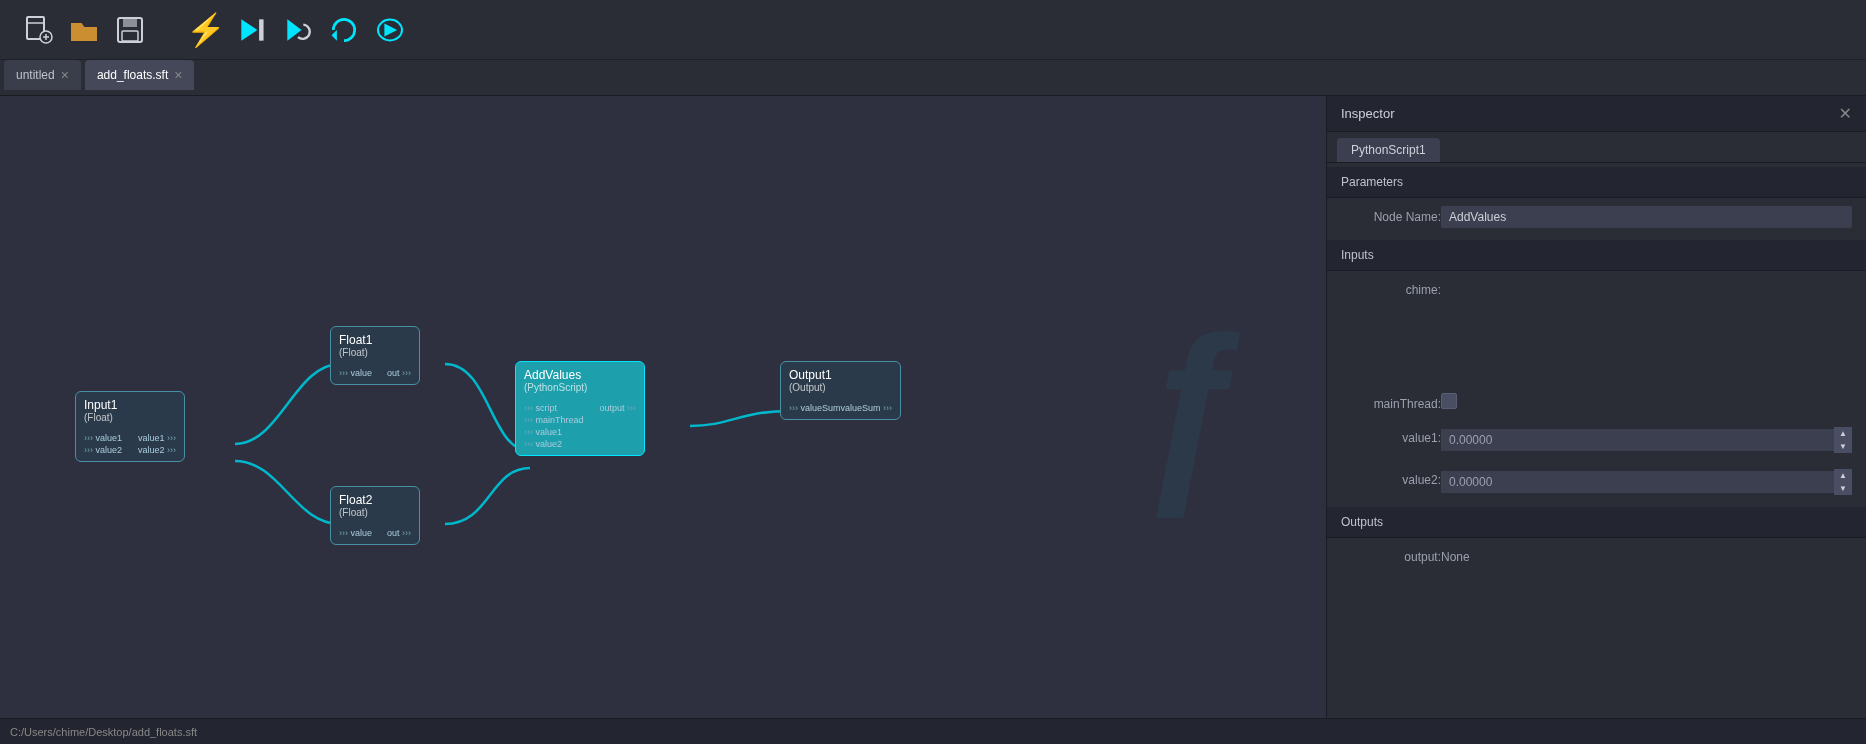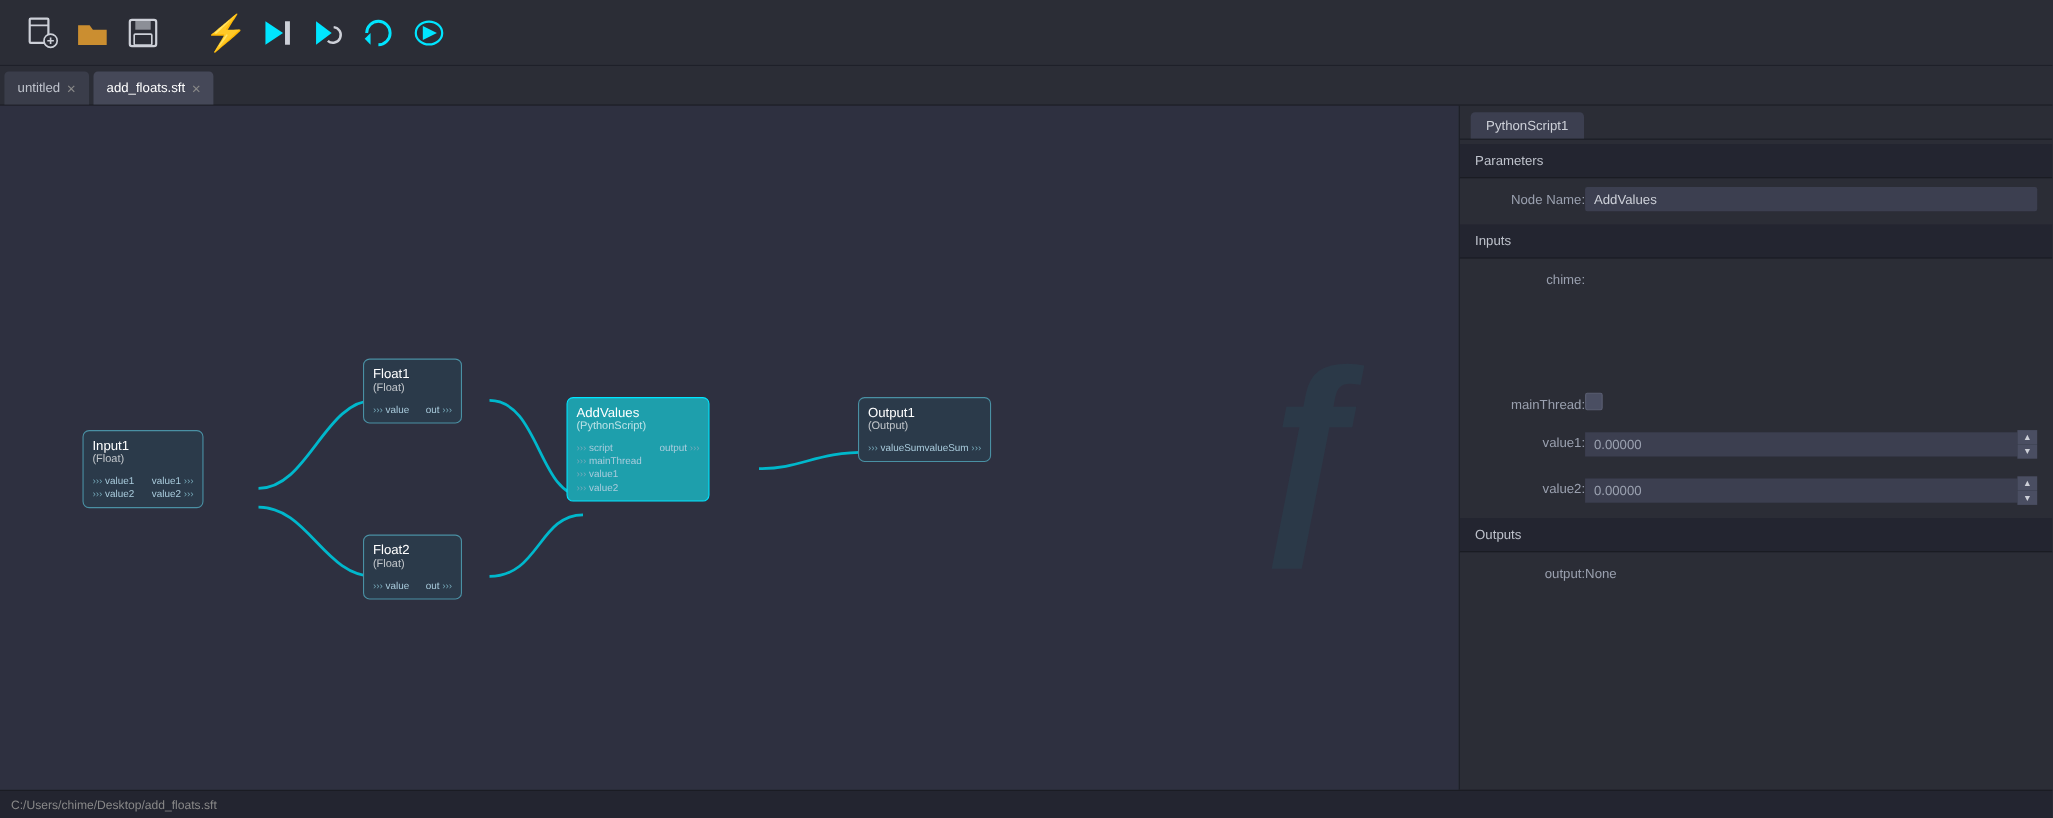--- a/index.html
+++ b/index.html
@@ -36,21 +36,21 @@
       height: 36px;
     }
     .toolbar-icon.cyan { color: #00e5ff; font-size: 30px; }
     .toolbar-icon svg { width: 32px; height: 32px; }
 
     
     #tabbar {
       background: #2b2d36;
       height: 36px;
       display: flex;
-      align-items: flex-end;
+      align-items: flex-start;
       padding: 0 4px;
       border-bottom: 1px solid #1a1c23;
       flex-shrink: 0;
     }
     .tab {
       display: flex;
       align-items: center;
       padding: 0 12px;
       height: 30px;
       background: #3a3d4a;
@@ -429,20 +429,24 @@
       <div class="node-subtitle">(Output)</div>
       <div style="margin-top:8px;display:flex;justify-content:space-between;">
         <div><span class="port-arrow">›››</span><span class="port-label"> valueSum</span></div>
         <div><span class="port-label">valueSum </span><span class="port-arrow">›››</span></div>
       </div>
     </div>
 
   </div>
 
   <div id="inspector">
+    <div id="inspector-header">
+      <span class="inspector-title">Inspector</span>
+      <span class="close-btn">✕</span>
+    </div>
 
     <div class="inspector-tab-bar">
       <div class="inspector-tab">PythonScript1</div>
     </div>
 
     <div class="section-header">Parameters</div>
     <div class="param-row">
       <span class="param-label">Node Name:</span>
       <input class="param-input" type="text" value="AddValues" style="">
     </div>

